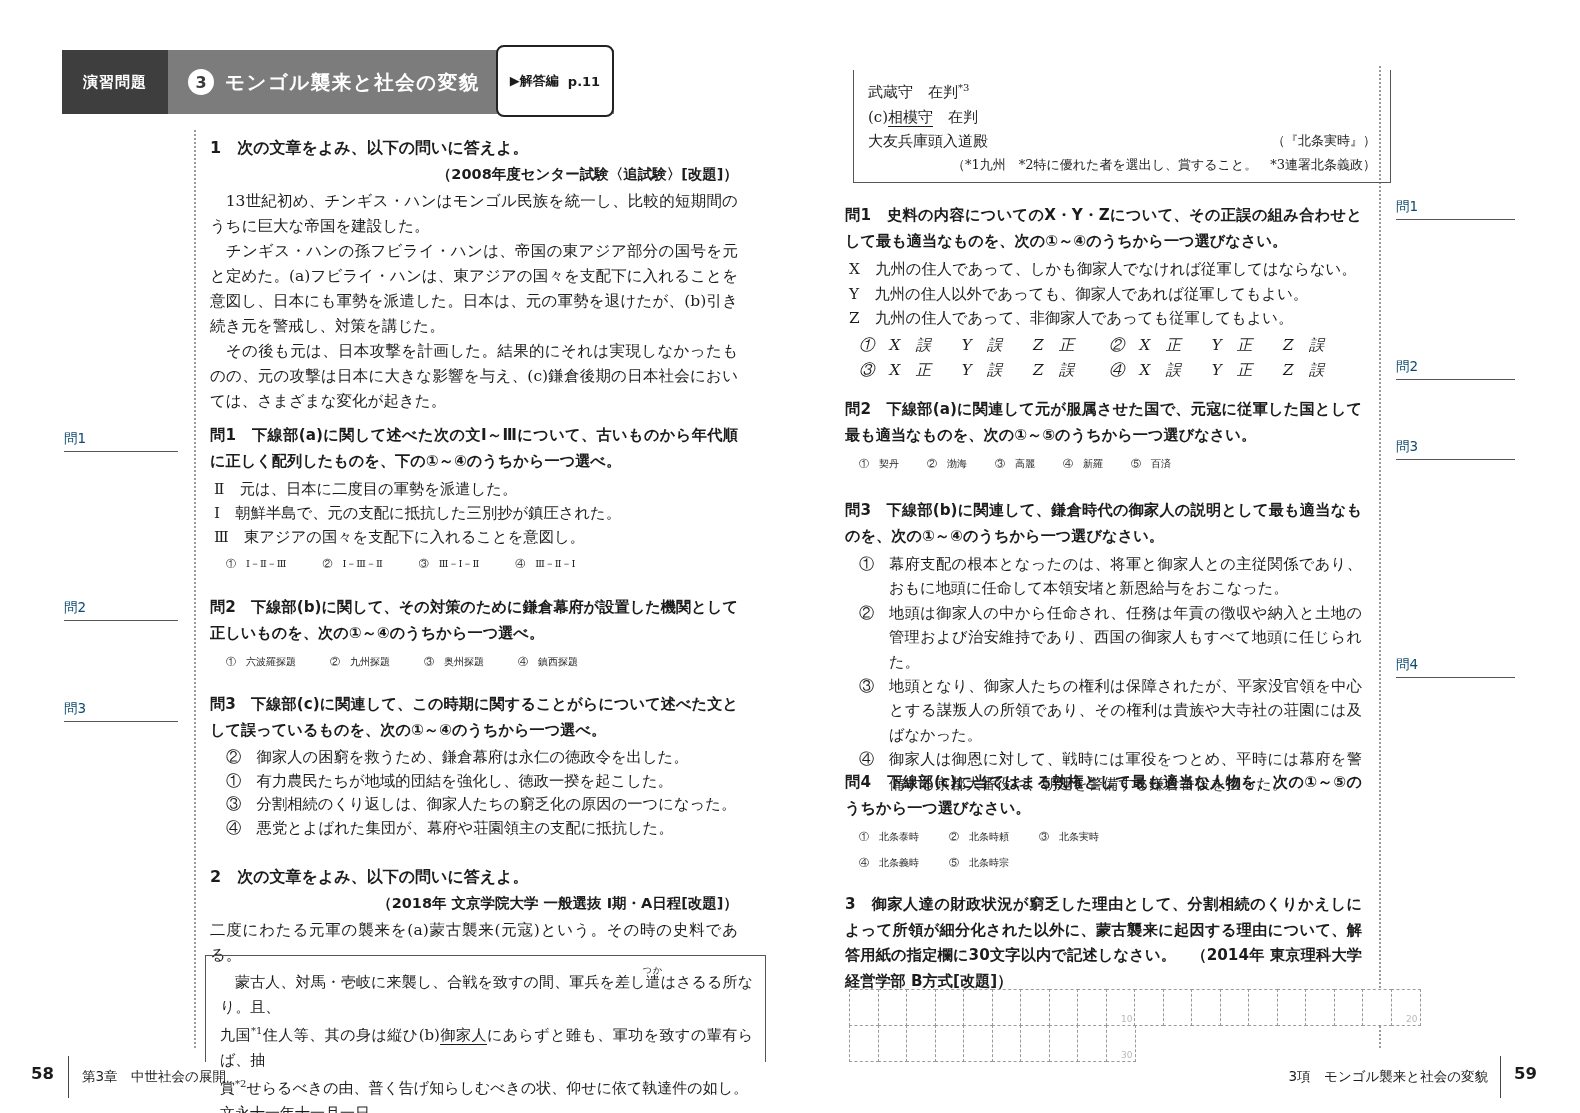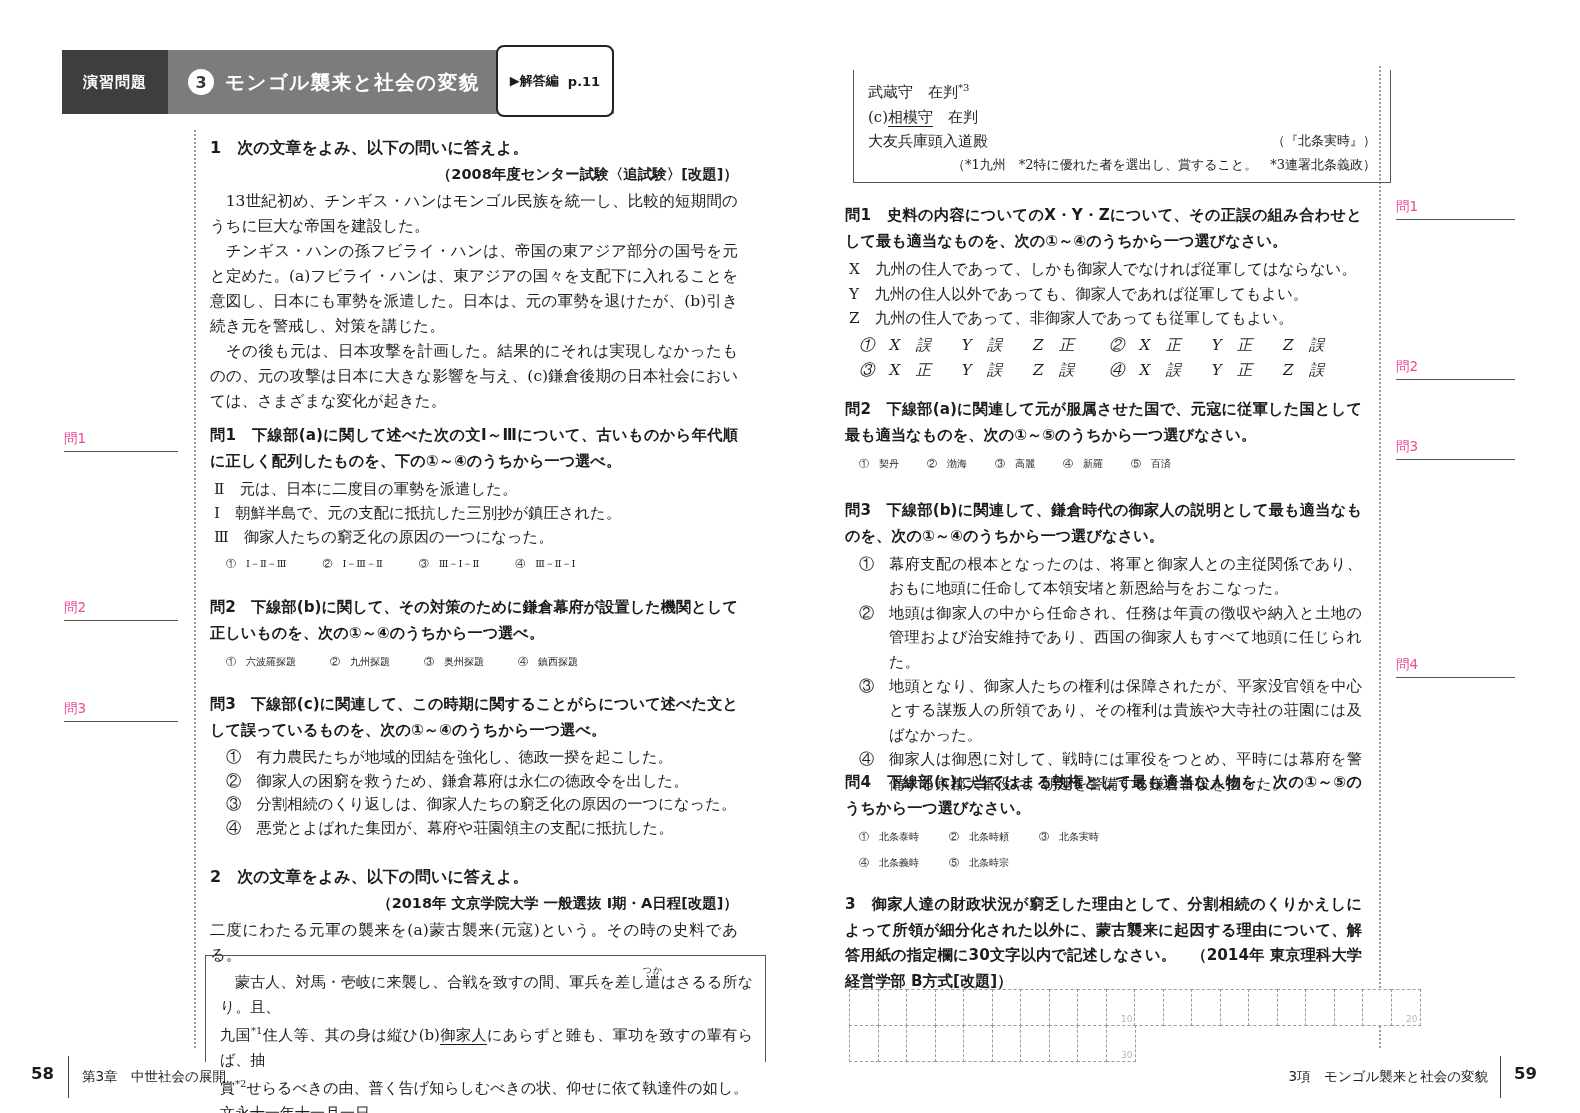--- a/index.html
+++ b/index.html
@@ -17,21 +17,21 @@
   .header-main{flex:1;background:#7c7c7c;display:flex;align-items:center;gap:11px;padding-left:20px;}
   .circle-num{width:26px;height:26px;border-radius:50%;background:#fff;color:#3a3a3a;
               font-size:16px;display:flex;align-items:center;justify-content:center;}
   .header-title{color:#fff;font-size:19.5px;letter-spacing:1.5px;}
   .answer-box{position:absolute;right:0;top:-5px;width:114px;height:68px;background:#fff;
               border:2px solid #222;border-radius:8px;display:flex;align-items:center;
               justify-content:center;gap:9px;font-size:13px;}
 
   
   .margin-label{font-family:"DejaVu Sans","Liberation Sans",sans-serif;font-size:13.5px;
-                color:#ec4899;border-bottom:1.2px solid #555;padding-bottom:3px;}
+                color:#0c4a6e;border-bottom:1.2px solid #555;padding-bottom:3px;}
   .dotline{border-left:2px dotted #9a9a9a;width:0;}
 
   
   .col-l{left:210px;width:528px;}
   .col-r{left:845px;width:517px;}
   .heading{font-size:16px;line-height:25px;}
   .source{font-size:14.5px;line-height:24px;text-align:right;}
   .body-p{font-size:15.5px;line-height:25px;text-align:justify;}
   .stmt{font-size:15.2px;line-height:25.5px;text-align:justify;}
   .item-line{font-size:15.3px;line-height:24px;padding-left:4px;}
@@ -107,21 +107,21 @@
     <p class="body-p">　13世紀初め、チンギス・ハンはモンゴル民族を統一し、比較的短期間のうちに巨大な帝国を建設した。</p>
     <p class="body-p">　チンギス・ハンの孫フビライ・ハンは、帝国の東アジア部分の国号を元と定めた。(a)フビライ・ハンは、東アジアの国々を支配下に入れることを意図し、日本にも軍勢を派遣した。日本は、元の軍勢を退けたが、(b)引き続き元を警戒し、対策を講じた。</p>
     <p class="body-p">　その後も元は、日本攻撃を計画した。結果的にそれは実現しなかったものの、元の攻撃は日本に大きな影響を与え、(c)鎌倉後期の日本社会においては、さまざまな変化が起きた。</p>
   </div>
 
   <div class="abs col-l" style="top:423px;">
     <p class="sans-b stmt">問1　下線部(a)に関して述べた次の文Ⅰ～Ⅲについて、古いものから年代順に正しく配列したものを、下の①～④のうちから一つ選べ。</p>
     <div style="margin-top:3px;">
       <p class="item-line">Ⅱ　元は、日本に二度目の軍勢を派遣した。</p>
       <p class="item-line">Ⅰ　朝鮮半島で、元の支配に抵抗した三別抄が鎮圧された。</p>
-      <p class="item-line">Ⅲ　御家人たちの窮乏化の原因の一つになった。</p>
+      <p class="item-line">Ⅲ　東アジアの国々を支配下に入れることを意図し。</p>
     </div>
     <div class="opt-row" style="gap:36px;margin-top:2px;">
       <span>①　Ⅰ－Ⅱ－Ⅲ</span>
       <span>②　Ⅰ－Ⅲ－Ⅱ</span>
       <span>③　Ⅲ－Ⅰ－Ⅱ</span>
       <span>④　Ⅲ－Ⅱ－Ⅰ</span>
     </div>
   </div>
 
   <div class="abs col-l" style="top:595px;">
@@ -130,22 +130,22 @@
       <span>①　六波羅探題</span>
       <span>②　九州探題</span>
       <span>③　奥州探題</span>
       <span>④　鎮西探題</span>
     </div>
   </div>
 
   <div class="abs col-l" style="top:692px;">
     <p class="sans-b stmt">問3　下線部(c)に関連して、この時期に関することがらについて述べた文として誤っているものを、次の①～④のうちから一つ選べ。</p>
     <div style="margin-top:3px;">
+      <p class="opt-line">②　御家人の困窮を救うため、鎌倉幕府は永仁の徳政令を出した。</p>
       <p class="opt-line">①　有力農民たちが地域的団結を強化し、徳政一揆を起こした。</p>
-      <p class="opt-line">②　御家人の困窮を救うため、鎌倉幕府は永仁の徳政令を出した。</p>
       <p class="opt-line">③　分割相続のくり返しは、御家人たちの窮乏化の原因の一つになった。</p>
       <p class="opt-line">④　悪党とよばれた集団が、幕府や荘園領主の支配に抵抗した。</p>
     </div>
   </div>
 
   <div class="abs col-l sans-b heading" style="top:864px;">2　次の文章をよみ、以下の問いに答えよ。</div>
   <div class="abs col-l sans-b source" style="top:891px;">（2018年 文京学院大学 一般選抜 Ⅰ期・A日程[改題]）</div>
   <div class="abs col-l body-p" style="top:918px;">二度にわたる元軍の襲来を(a)蒙古襲来(元寇)という。その時の史料である。</div>
 
   <div class="abs qbox qbox-open-bottom" style="left:205px;top:955px;width:533px;height:93px;">

